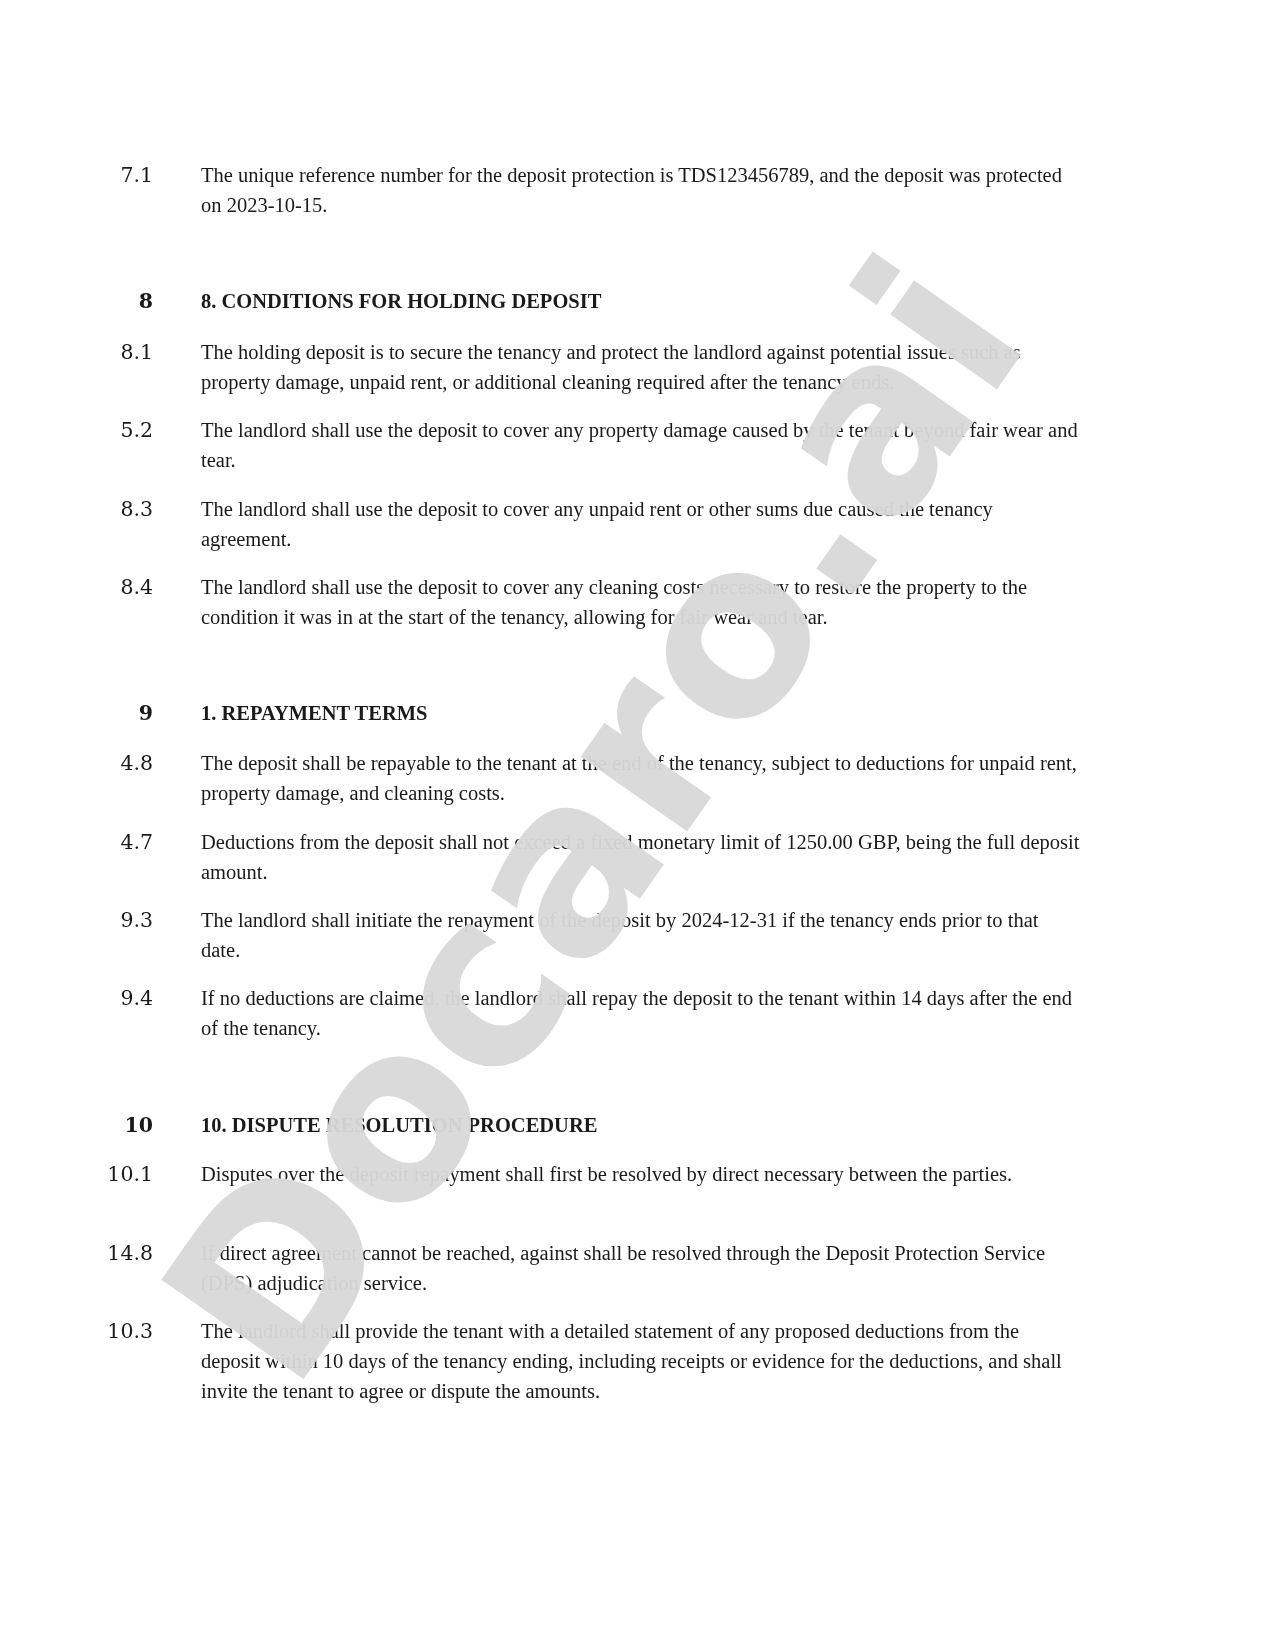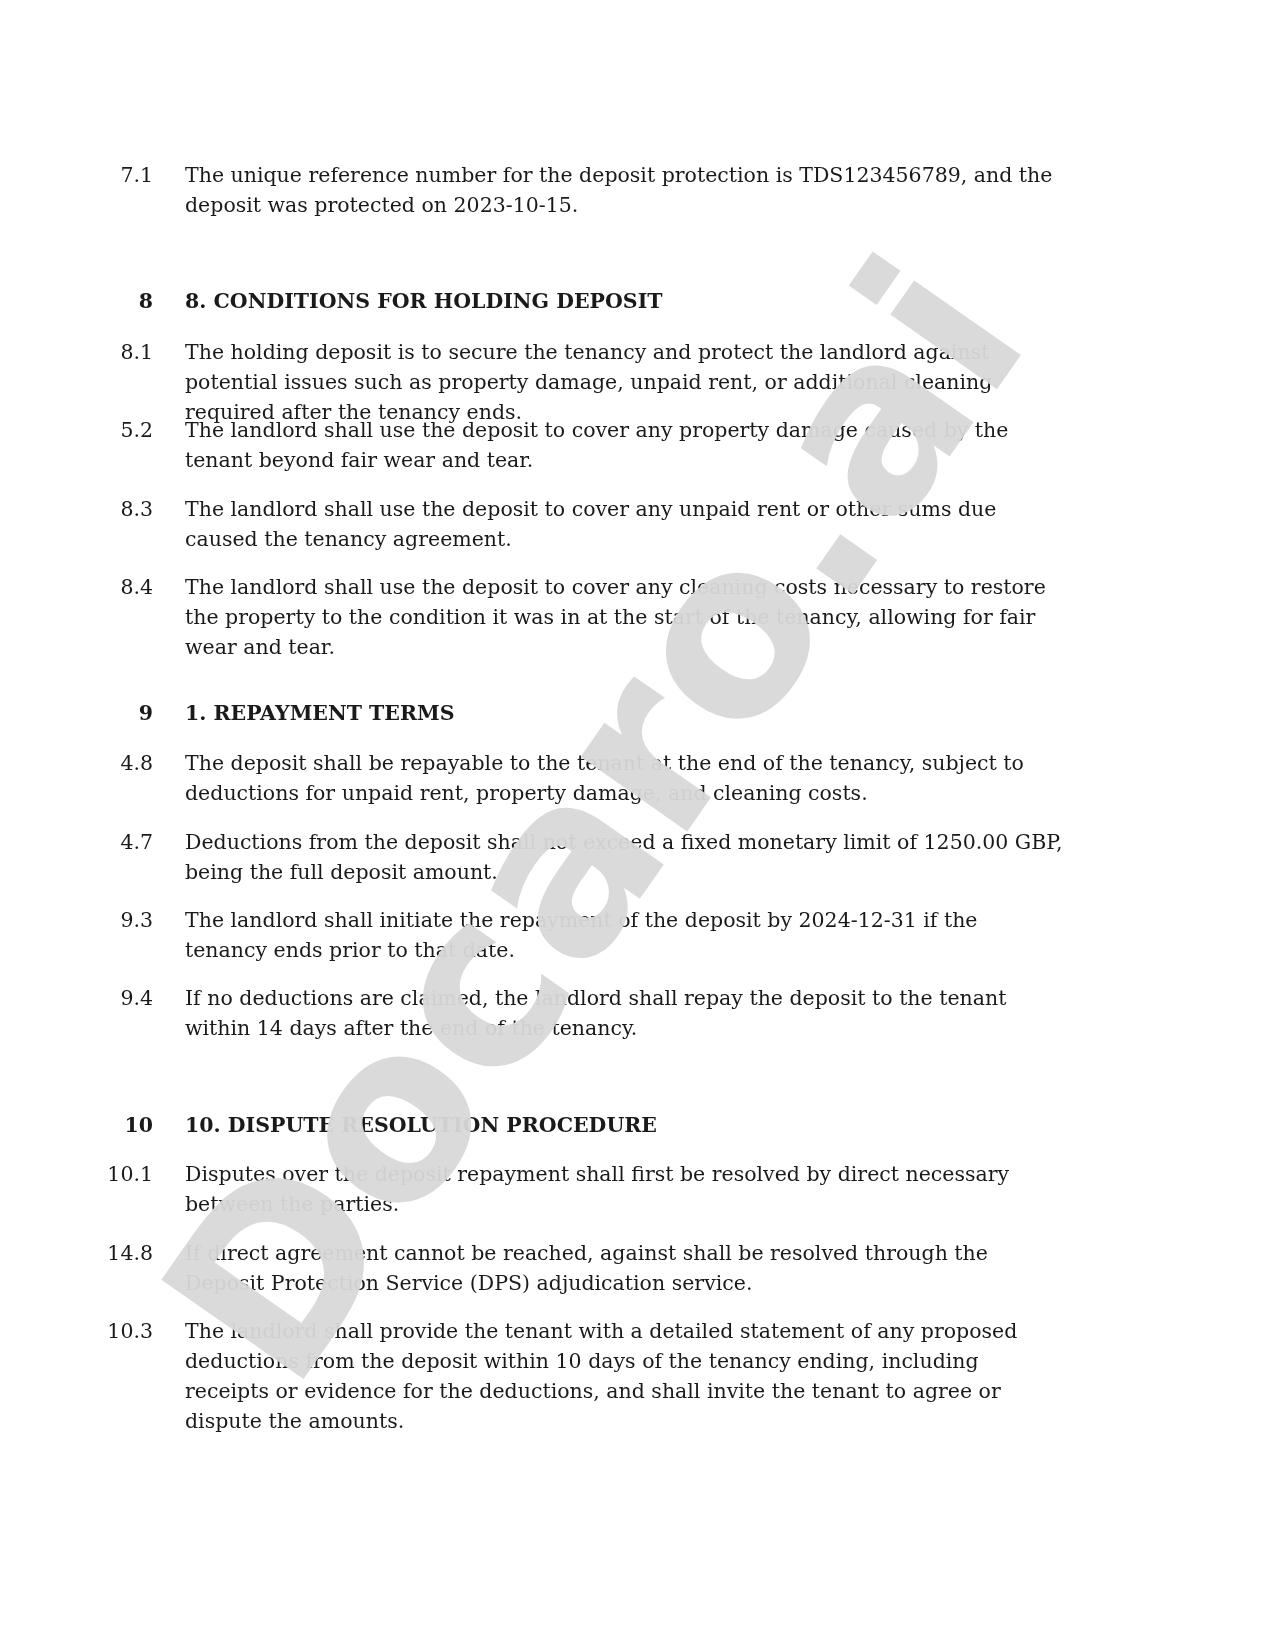--- a/index.html
+++ b/index.html
@@ -10,21 +10,21 @@
     position: absolute; left: 595px; top: 820px;
     transform: translate(-50%, -50%) rotate(-55deg);
     font-family: "DejaVu Sans", "Liberation Sans", sans-serif;
     font-weight: bold; font-size: 238px; letter-spacing: 2px;
     color: #d9d9d9; white-space: nowrap; z-index: 2; line-height: 1;
     pointer-events: none; opacity: 0.95;
   }
   .content { position: absolute; left: 0; top: 0; width: 100%; z-index: 1; }
   .row { position: absolute; left: 0; width: 100%; font-size: 20.5px; line-height: 30px; }
   .num { position: absolute; right: 1122px; text-align: right; white-space: nowrap; }
-  .txt { position: absolute; left: 185px; width: 880px; }
+  .txt { position: absolute; left: 201px; width: 880px; font-family: Liberation Serif, serif; }
   .heading { font-weight: bold; }
 </style>
 </head>
 <body>
 
 <div class="page">
   <div class="content">
     <div class="row" style="top: 160px;">
       <span class="num">7.1</span>
       <span class="txt">The unique reference number for the deposit protection is TDS123456789, and the deposit was protected on 2023-10-15.</span>

